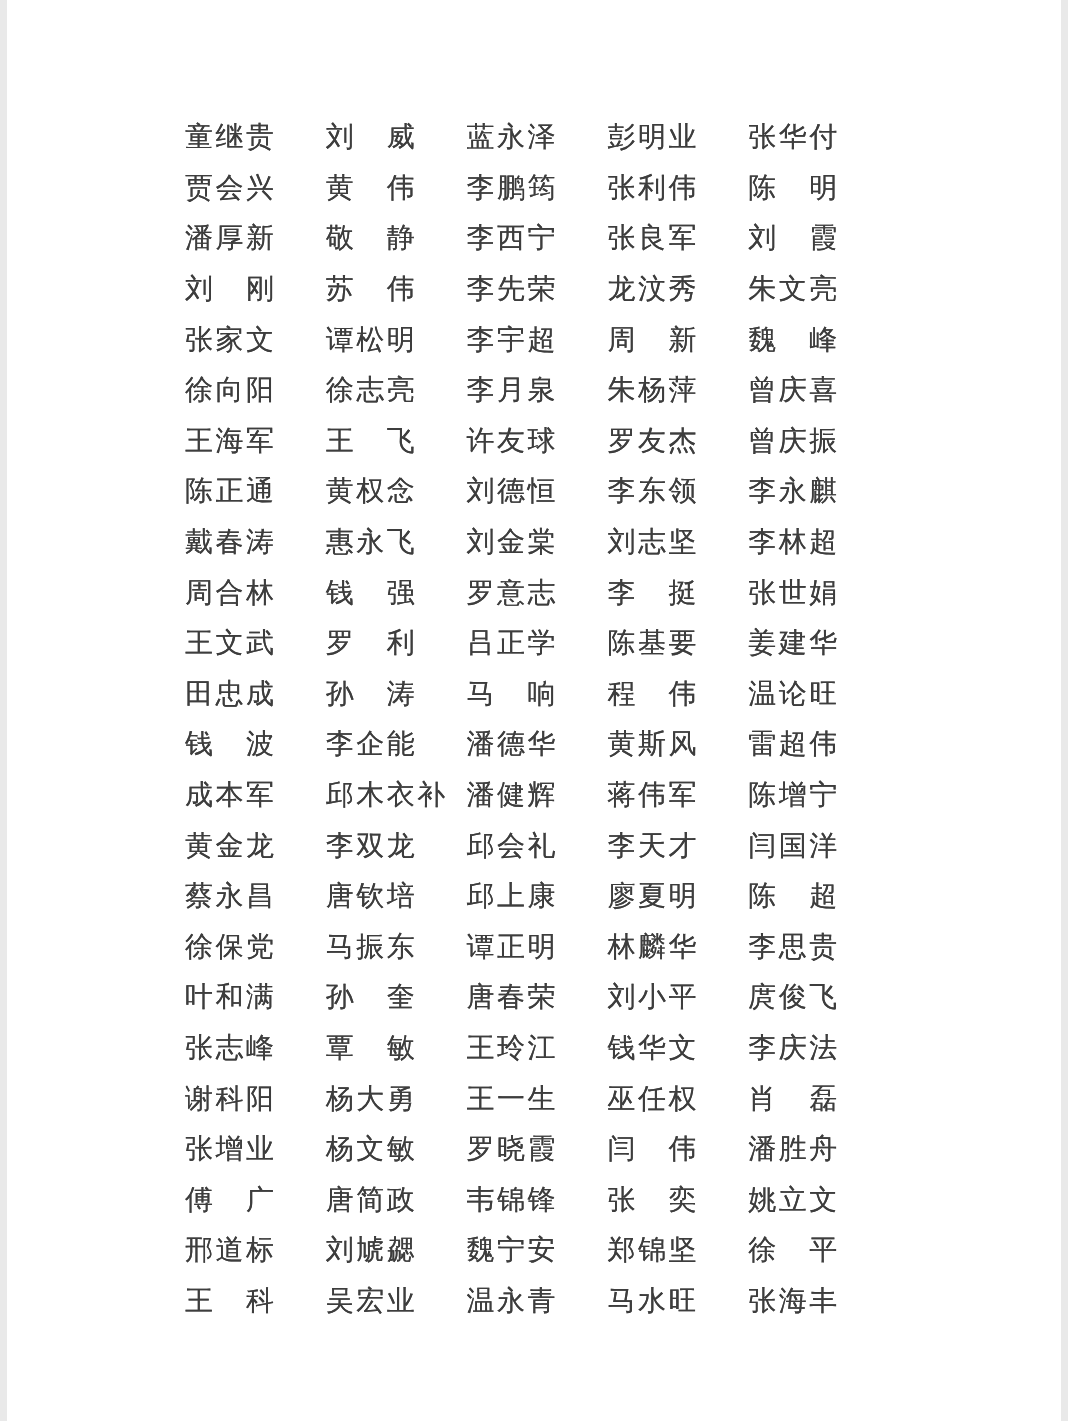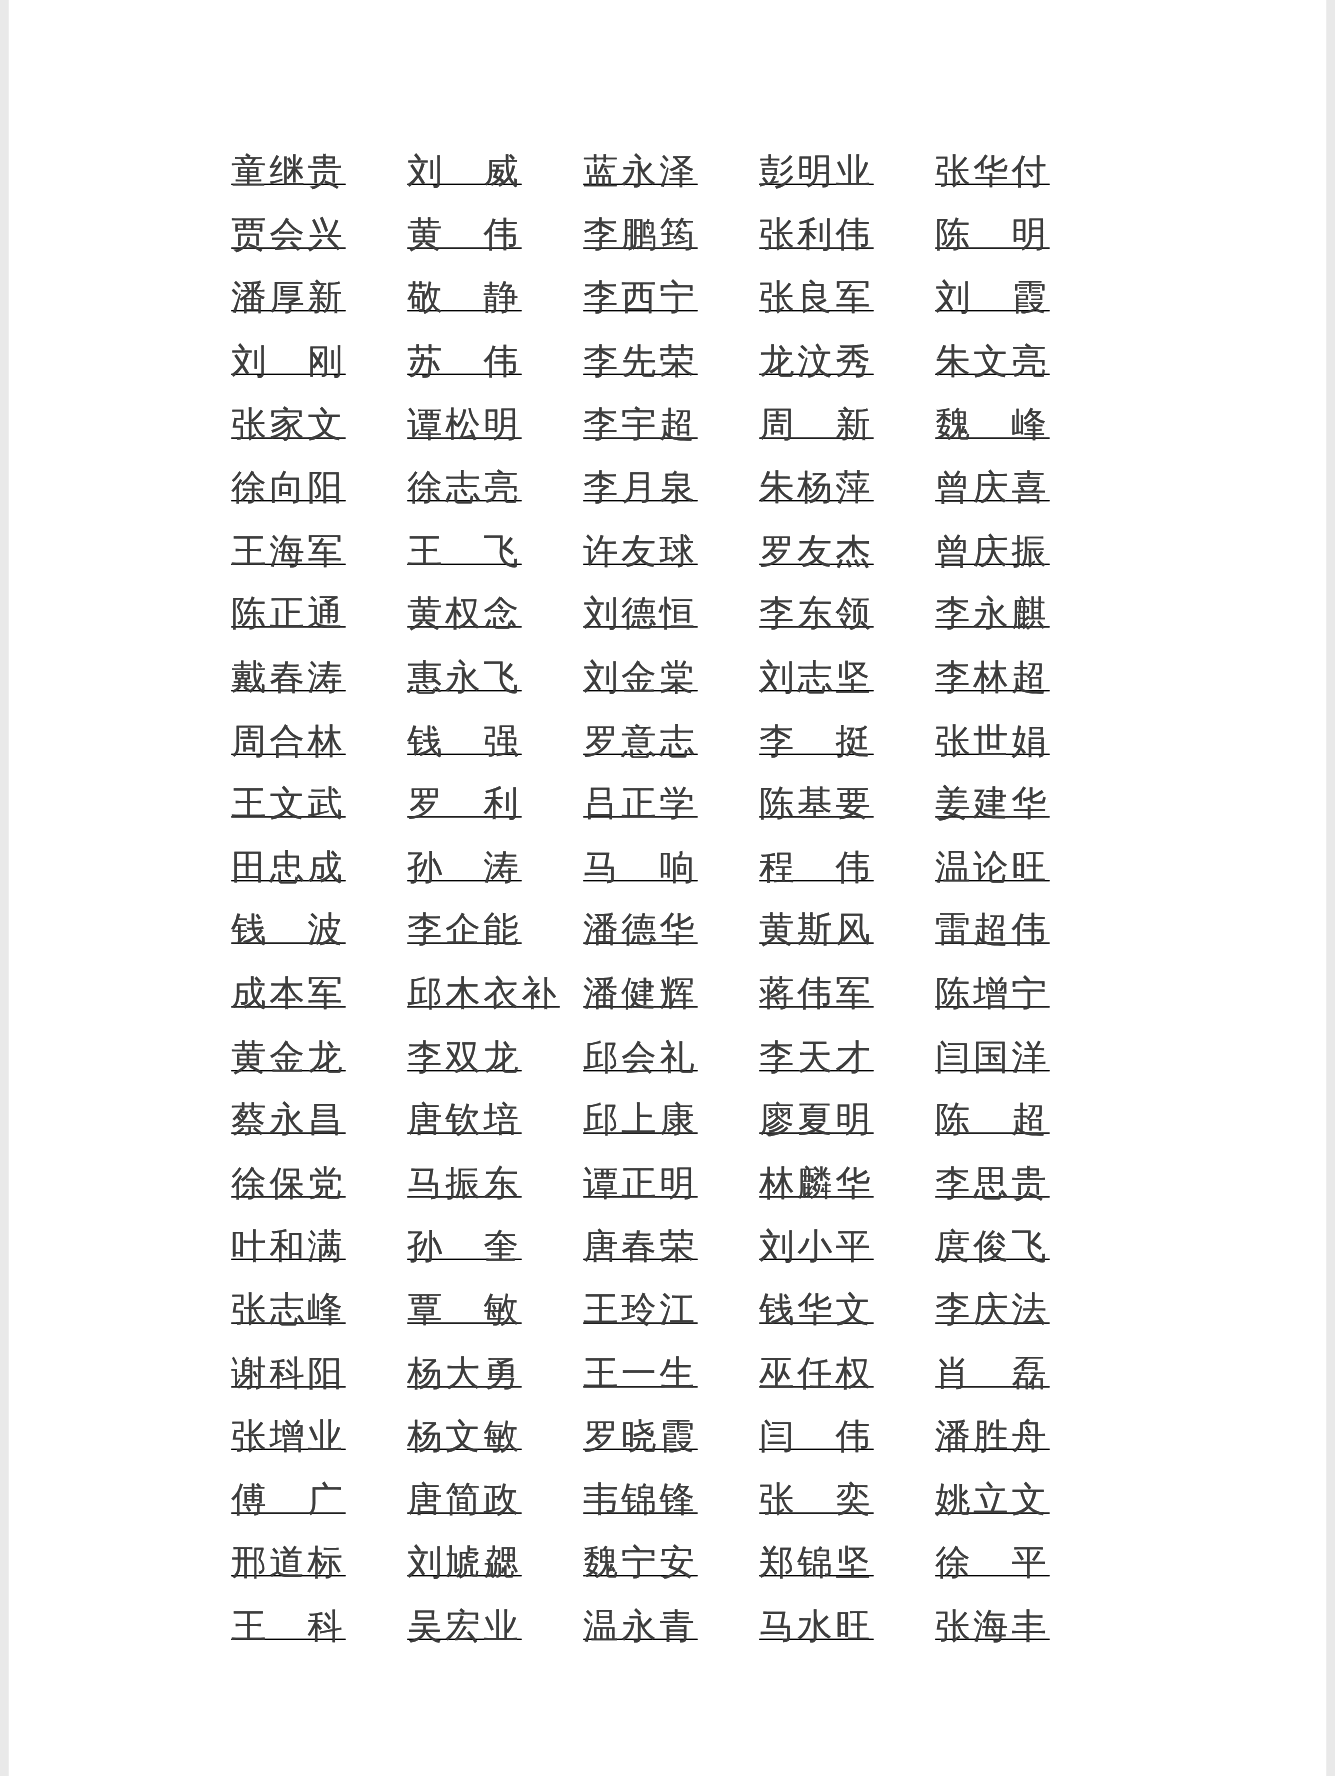--- a/index.html
+++ b/index.html
@@ -9,21 +9,20 @@
     font-family: "Liberation Serif", "DejaVu Serif", serif;
   }
   .paper {
     position: relative;
     width: 1054px;
     min-height: 1421px;
     margin: 0 auto;
     background: #ffffff;
     box-sizing: border-box;
     padding: 112px 172px 90px 178px;
-    text-decoration: underline;
   }
   .grid {
     display: grid;
     grid-template-columns: repeat(5, 1fr);
     grid-auto-rows: 50.6px;
     align-items: center;
   }
   .cell {
     white-space: nowrap;
     overflow: visible;

